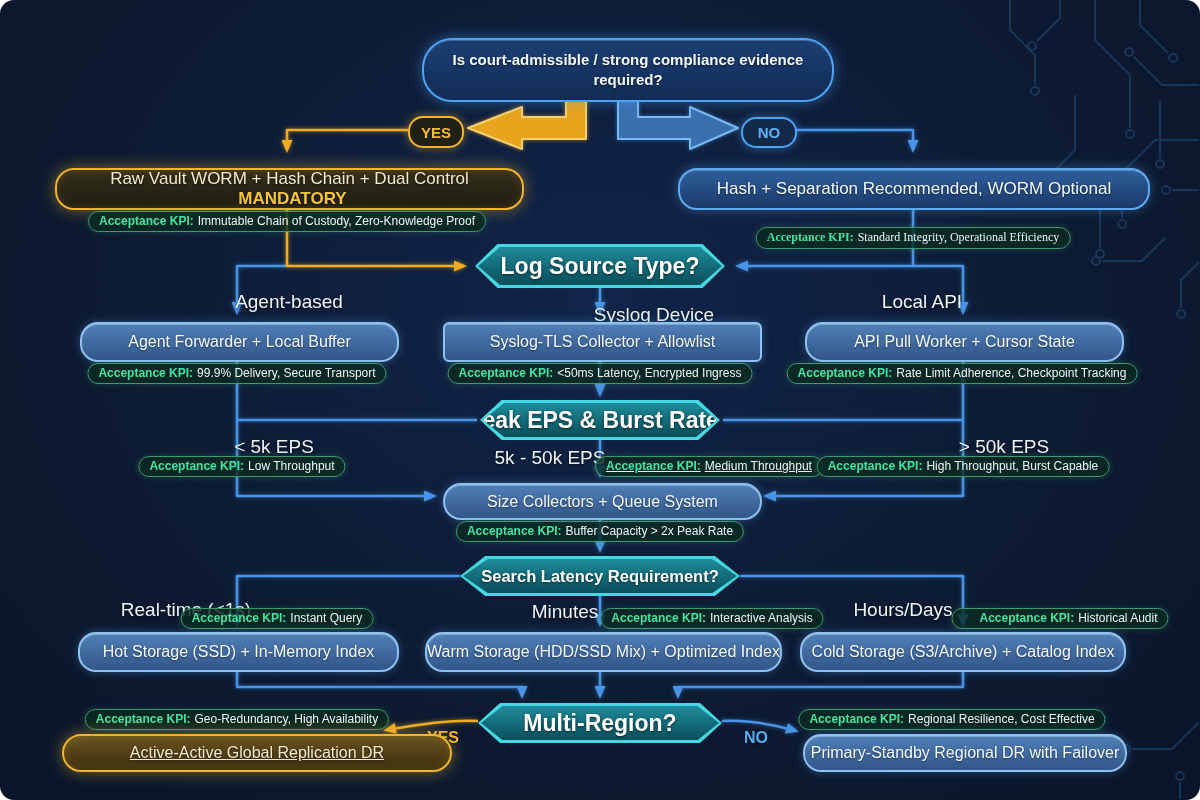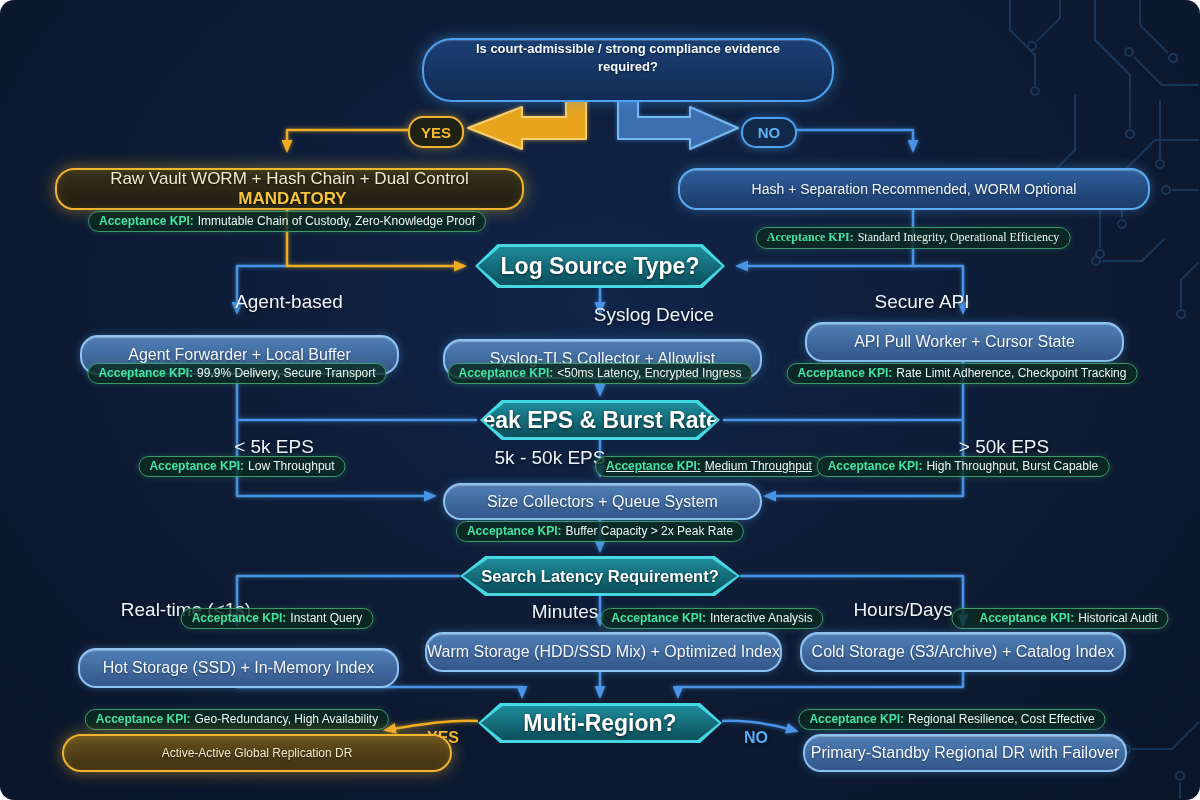--- a/index.html
+++ b/index.html
@@ -4,46 +4,46 @@
 <style>
   html,body{margin:0;padding:0;background:#ffffff;}
   body{font-family:"Liberation Sans", sans-serif;}
   #canvas{position:relative;width:1200px;height:800px;border-radius:14px;overflow:hidden;
     background:radial-gradient(ellipse at 50% 38%, #122串 0,#0d1b33 0) ,#0d1b33;
     background:radial-gradient(ellipse at 50% 38%, #11254a 0%, #0d1b33 55%, #0a1529 100%);}
   svg.layer{position:absolute;inset:0;}
   
   .dbox{position:absolute;border:2px solid #4da2f2;border-radius:30px;
     background:linear-gradient(180deg,#1b3f74 0%,#122c55 100%);
-    display:flex;align-items:flex-start;justify-content:center;text-align:center;
-    color:#f5faff;font-weight:bold;font-size:13px;line-height:1.35;
+    display:flex;align-items:center;justify-content:center;text-align:center;
+    color:#f5faff;font-weight:bold;font-size:15px;line-height:1.35;
     box-shadow:0 0 14px rgba(80,165,245,.45), inset 0 1px 0 rgba(255,255,255,.18);
     text-shadow:0 1px 2px rgba(0,0,0,.55);}
   
   .obox{position:absolute;border:2px solid #5caaf2;border-radius:19px;
     background:linear-gradient(180deg,#2f5f9c 0%,#1b3a69 100%);
     display:flex;align-items:center;justify-content:center;text-align:center;
-    color:#f2f8ff;font-size:14px;
+    color:#f2f8ff;font-size:17px;
     box-shadow:0 0 12px rgba(90,165,240,.4), inset 0 1px 0 rgba(255,255,255,.25);
     text-shadow:0 1px 2px rgba(0,0,0,.5);}
   
   .pbox{position:absolute;border:2px solid #8ec2f2;border-radius:18px;
     background:linear-gradient(180deg,#4f7fb6 0%,#335689 100%);
     display:flex;align-items:center;justify-content:center;text-align:center;
     color:#f4f9ff;font-size:16px;
     box-shadow:0 0 10px rgba(90,160,235,.38), inset 0 1px 0 rgba(255,255,255,.3);
     text-shadow:0 1px 2px rgba(0,0,0,.45);white-space:nowrap;}
   
   .gbox{position:absolute;border:2.5px solid #f1b42e;border-radius:19px;
     background:linear-gradient(180deg,#34301b 0%,#201d12 100%);
     display:flex;align-items:center;justify-content:center;text-align:center;
     color:#f3e9cb;font-size:17px;
     box-shadow:0 0 16px rgba(241,180,46,.5), inset 0 0 10px rgba(241,180,46,.18);
     text-shadow:0 1px 2px rgba(0,0,0,.6);white-space:nowrap;flex-direction:column;}
-  .gbox.amber{background:linear-gradient(180deg,#68521e 0%,#3c2f10 100%);font-size:12px;}
+  .gbox.amber{background:linear-gradient(180deg,#68521e 0%,#3c2f10 100%);font-size:16px;text-decoration:underline;}
   .gbox b{color:#f6c53c;margin-left:6px;}
   
   .hex{position:absolute;background:#45d8e2;
     clip-path:polygon(0% 50%, 9% 0%, 91% 0%, 100% 50%, 91% 100%, 9% 100%);
     filter:drop-shadow(0 0 7px rgba(69,216,226,.55));}
   .hex-in{position:absolute;inset:3px;
     clip-path:polygon(0% 50%, 9% 0%, 91% 0%, 100% 50%, 91% 100%, 9% 100%);
     background:linear-gradient(180deg,#1f8b9a 0%,#0b4f5c 100%);
     display:flex;align-items:center;justify-content:center;
     color:#ffffff;font-weight:bold;font-size:23px;text-shadow:0 1px 3px rgba(0,0,0,.6);white-space:nowrap;}
@@ -178,26 +178,26 @@
   </div>
 
   <div class="hex" style="left:475px;top:244px;width:250px;height:44px;">
     <div class="hex-in">
       <span>Log Source Type?</span>
     </div>
   </div>
 
   <div class="lbl" style="left:289px;top:291px;">Agent-based</div>
   <div class="lbl" style="left:654px;top:294px;margin-top:10px;">Syslog Device</div>
-  <div class="lbl" style="left:922px;top:291px;">Secure API</div>
-
-  <div class="pbox" style="left:80px;top:322px;width:315px;height:36px;margin-top:13px;">
+  <div class="lbl" style="left:922px;top:291px;">Local API</div>
+
+  <div class="pbox" style="left:80px;top:322px;width:315px;height:36px;">
     <span>Agent Forwarder + Local Buffer</span>
   </div>
-  <div class="pbox" style="left:443px;top:339px;width:315px;height:36px;">
+  <div class="pbox" style="left:443px;top:322px;width:315px;height:36px;border-radius:6px;">
     <span>Syslog-TLS Collector + Allowlist</span>
   </div>
   <div class="pbox" style="left:805px;top:322px;width:315px;height:36px;">
     <span>API Pull Worker + Cursor State</span>
   </div>
   <div class="kpi" style="left:237px;top:363px;">
     <b>Acceptance KPI:</b><span>99.9% Delivery, Secure Transport</span>
   </div>
   <div class="kpi" style="left:600px;top:363px;">
     <b>Acceptance KPI:</b><span>&lt;50ms Latency, Encrypted Ingress</span>
@@ -244,21 +244,21 @@
   <div class="kpi" style="left:277px;top:608px;">
     <b>Acceptance KPI:</b><span>Instant Query</span>
   </div>
   <div class="kpi" style="left:712px;top:608px;">
     <b>Acceptance KPI:</b><span>Interactive Analysis</span>
   </div>
   <div class="kpi" style="left:1060px;top:608px;padding-left:27px;">
     <b>Acceptance KPI:</b><span>Historical Audit</span>
   </div>
 
-  <div class="pbox" style="left:78px;top:632px;width:317px;height:36px;margin-top:16px;">
+  <div class="pbox" style="left:78px;top:632px;width:317px;height:36px;">
     <span>Hot Storage (SSD) + In-Memory Index</span>
   </div>
   <div class="pbox" style="left:425px;top:632px;width:353px;height:36px;">
     <span>Warm Storage (HDD/SSD Mix) + Optimized Index</span>
   </div>
   <div class="pbox" style="left:800px;top:632px;width:322px;height:36px;">
     <span>Cold Storage (S3/Archive) + Catalog Index</span>
   </div>
 
   <div class="hex" style="left:478px;top:703px;width:244px;height:40px;">

